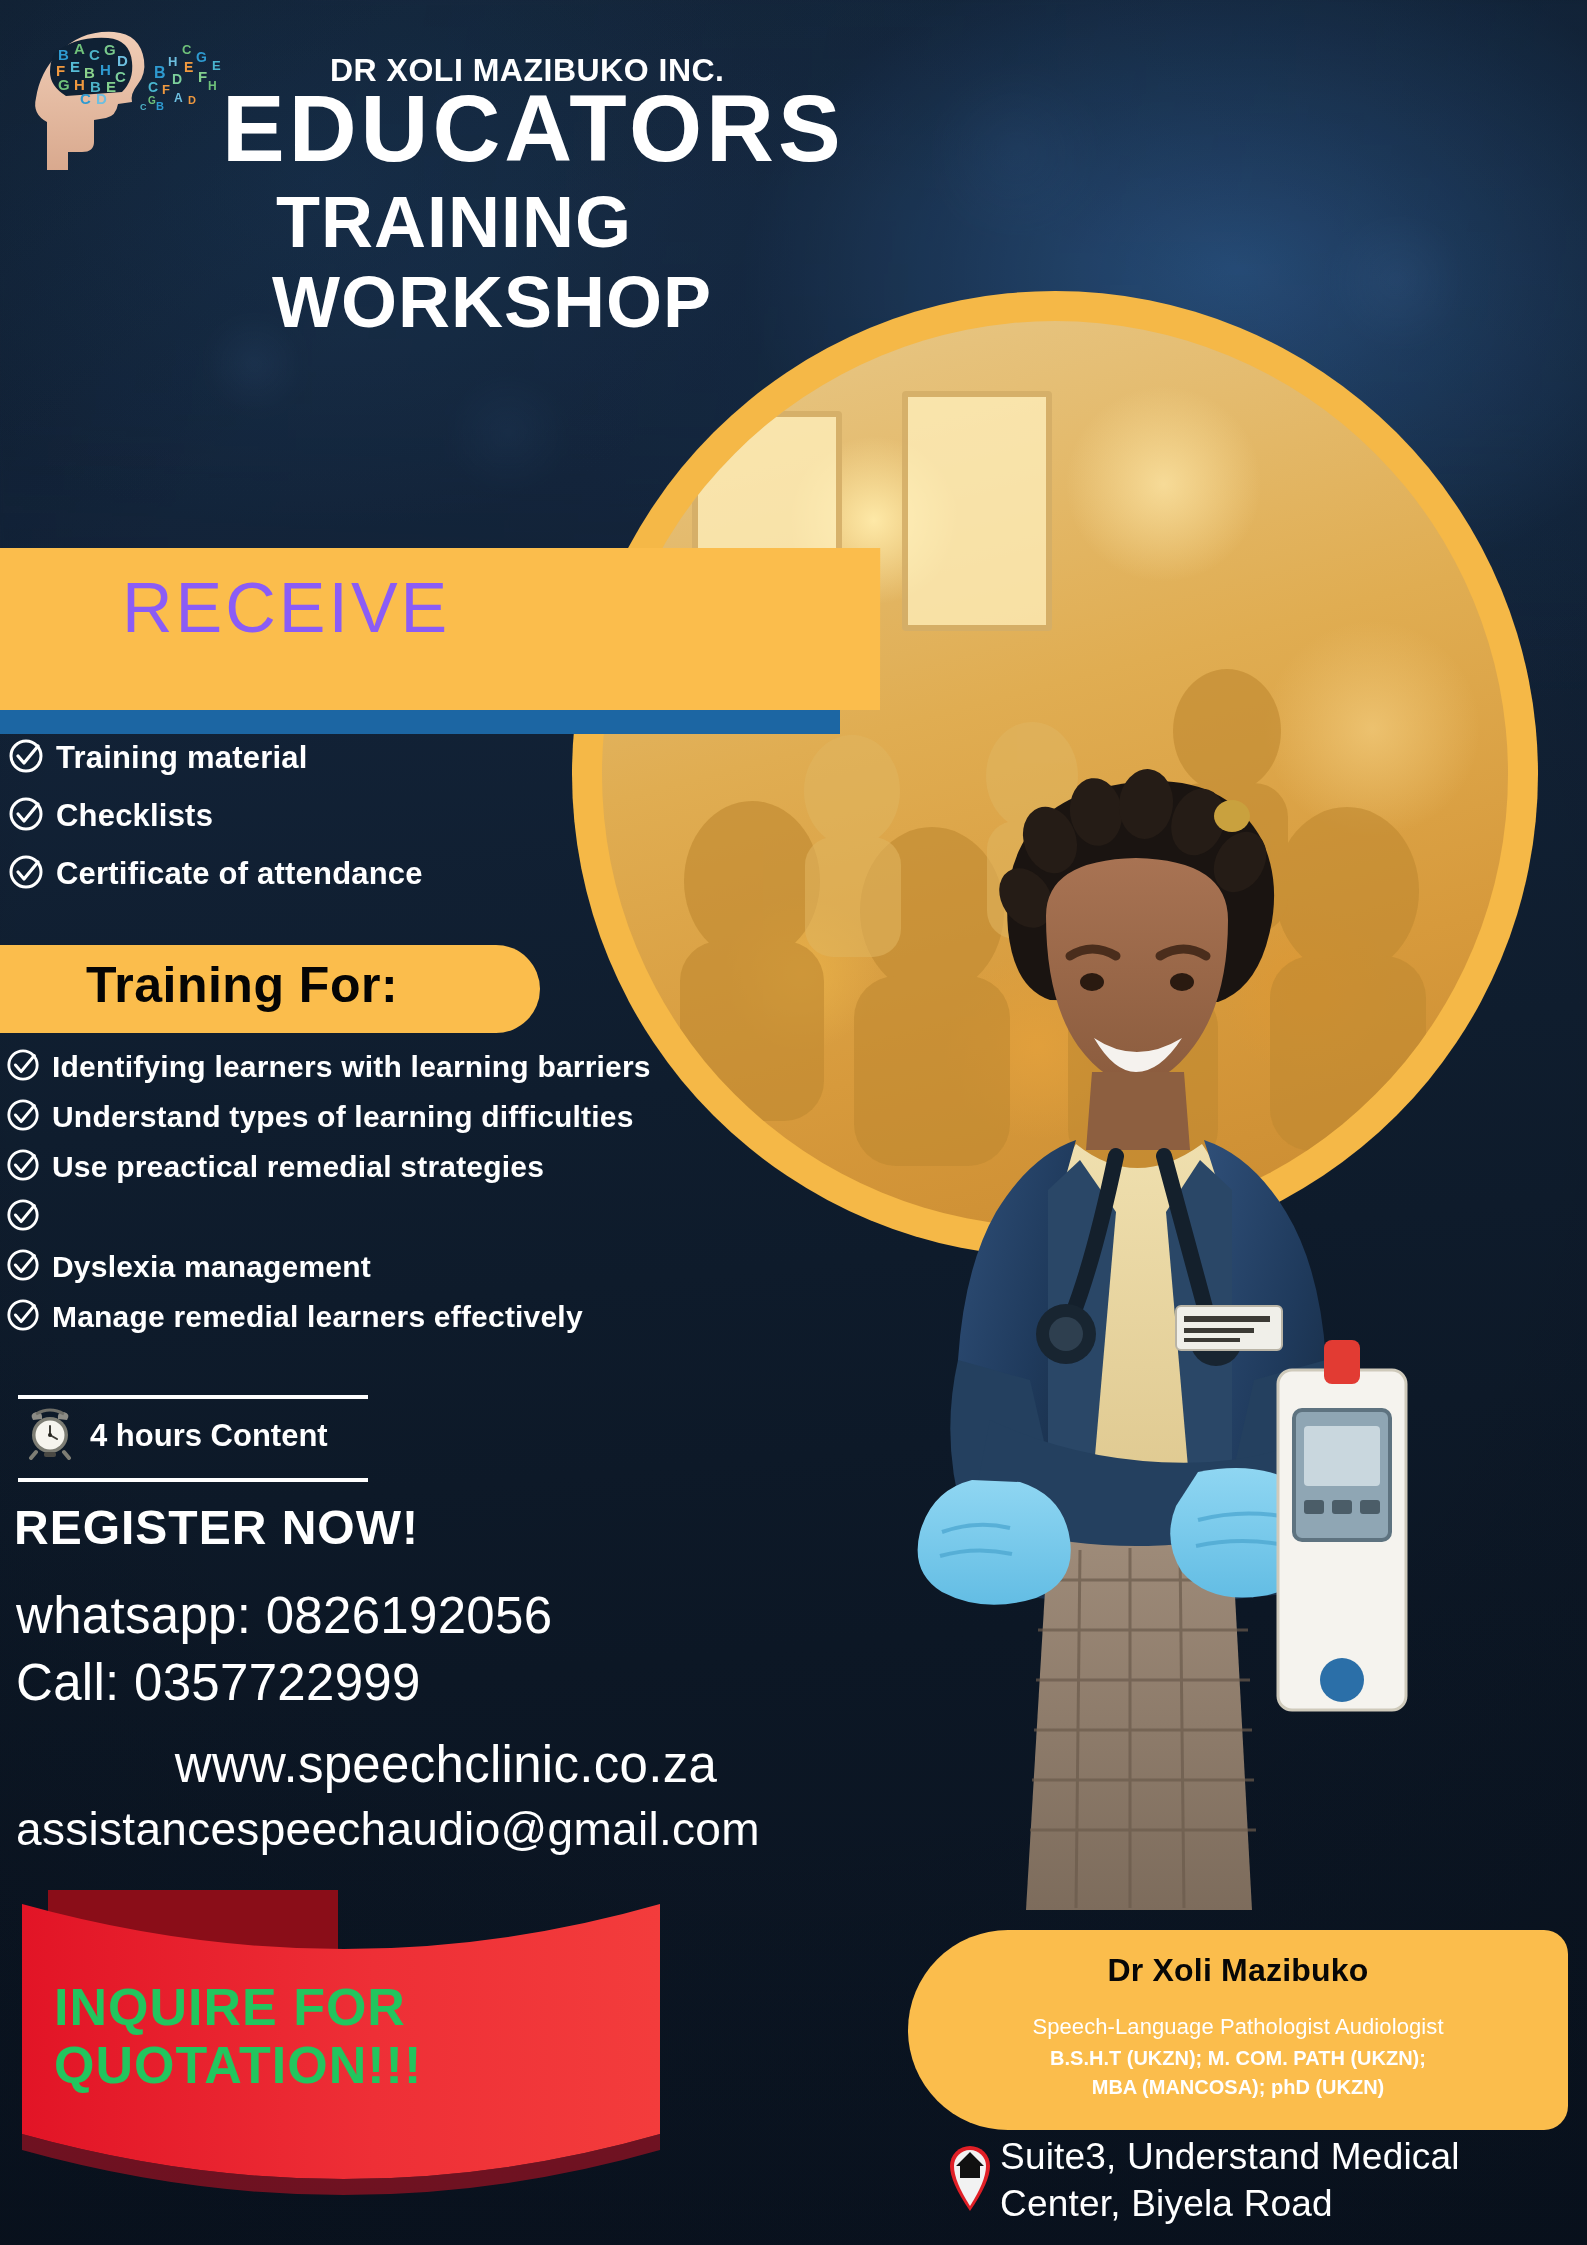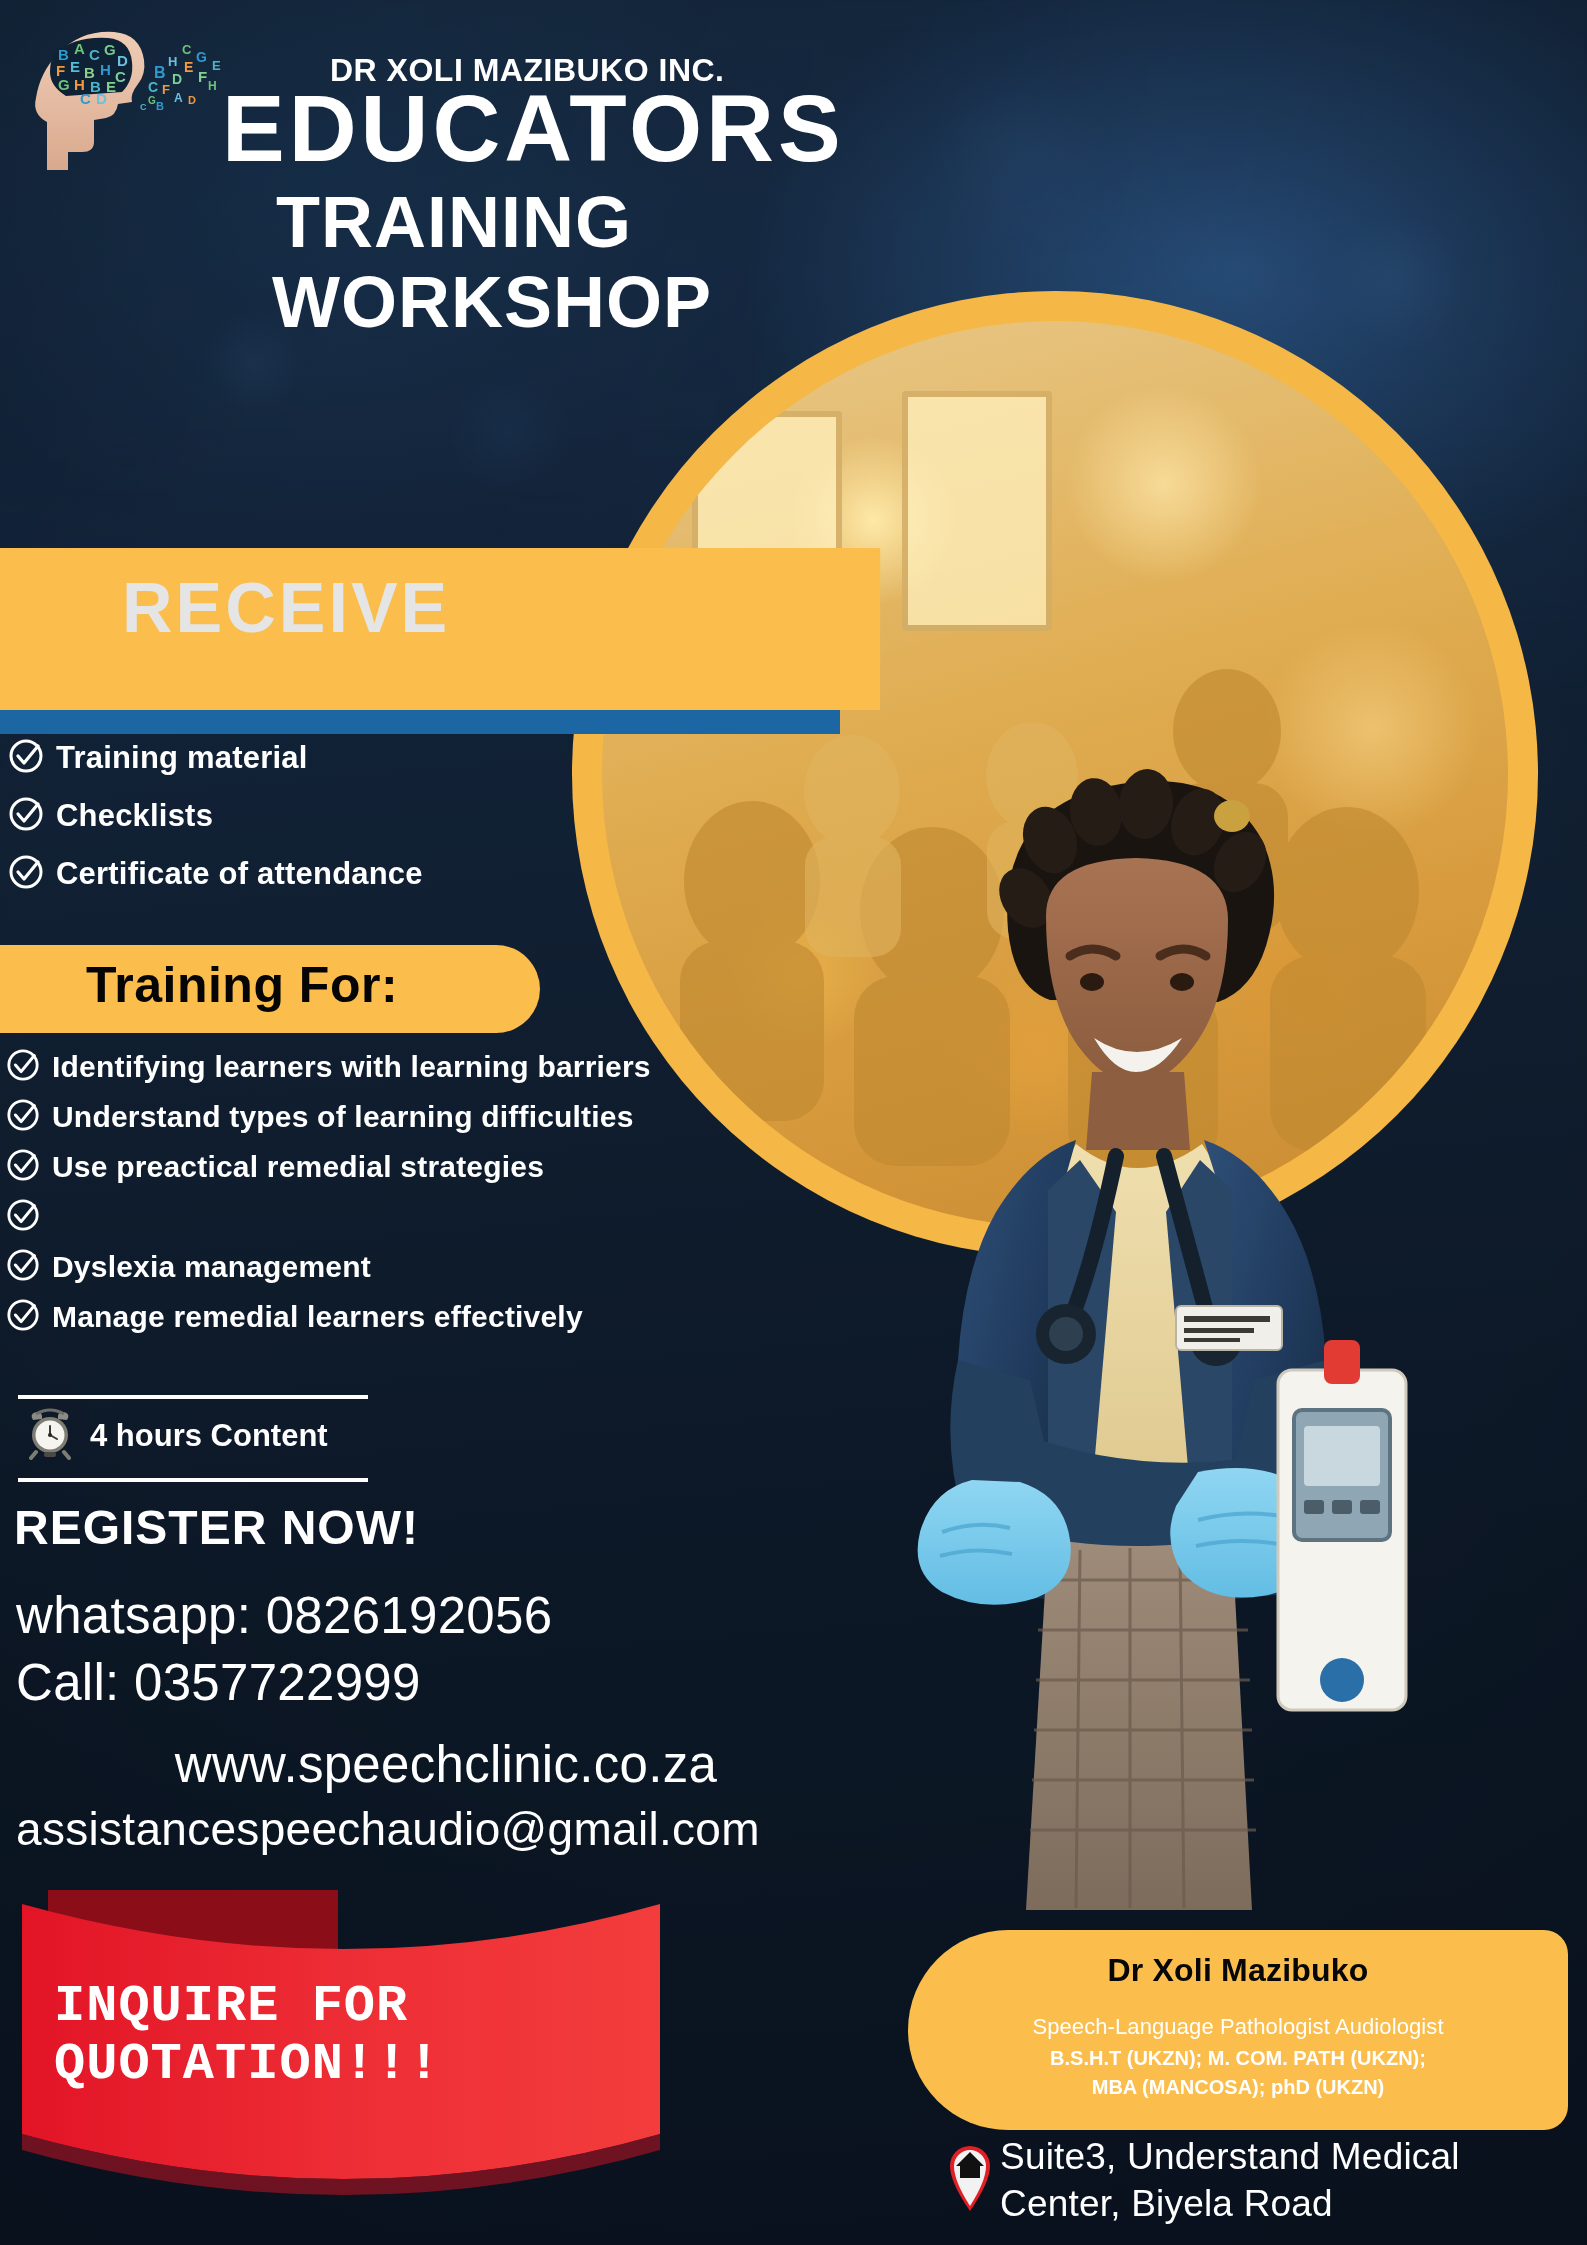--- a/index.html
+++ b/index.html
@@ -101,21 +101,21 @@
   .receive-band{
     position:absolute; left:0; top:548px; width:880px; height:162px;
     background:#fbbd4c;
   }
   .receive-band::after{
     content:""; position:absolute; right:-1px; top:0; width:180px; height:100%;
     background:linear-gradient(95deg, #fbbd4c 0%, #fbbd4c 65%, rgba(251,189,76,0) 100%);
   }
   .receive-text{
     position:absolute; left:122px; top:568px;
-    font-size:70px; font-weight:bold; letter-spacing:3px; color:#e5e5e5;
+    font-size:70px; font-weight:normal; letter-spacing:3px; color:#8b5cf6;
   }
   .receive-underline{
     position:absolute; left:0; top:710px; width:840px; height:24px;
     background:#1c66a3;
   }
 
   
   .receive-list{
     position:absolute; left:8px; top:738px; width:640px;
   }
@@ -170,21 +170,21 @@
   
   .ribbon-shadow{
     position:absolute; left:48px; top:1890px; width:290px; height:110px;
     background:#8a0d18;
   }
   .ribbon{
     position:absolute; left:16px; top:1898px; width:650px; height:300px;
   }
   .ribbon-text{
     position:absolute; left:54px; top:1978px; width:560px;
-    color:#ffffff; font-size:52px; font-weight:bold; line-height:1.12; letter-spacing:1px;font-family:Liberation Mono, monospace;
+    color:#22c55e; font-size:52px; font-weight:bold; line-height:1.12; letter-spacing:1px;
   }
 
   
   .namecard{
     position:absolute; left:908px; top:1930px; width:660px; height:200px;
     background:#fbbd4c;
     border-radius:100px 24px 24px 100px;
   }
   .namecard .name{
     position:absolute; left:0; top:22px; width:100%;

